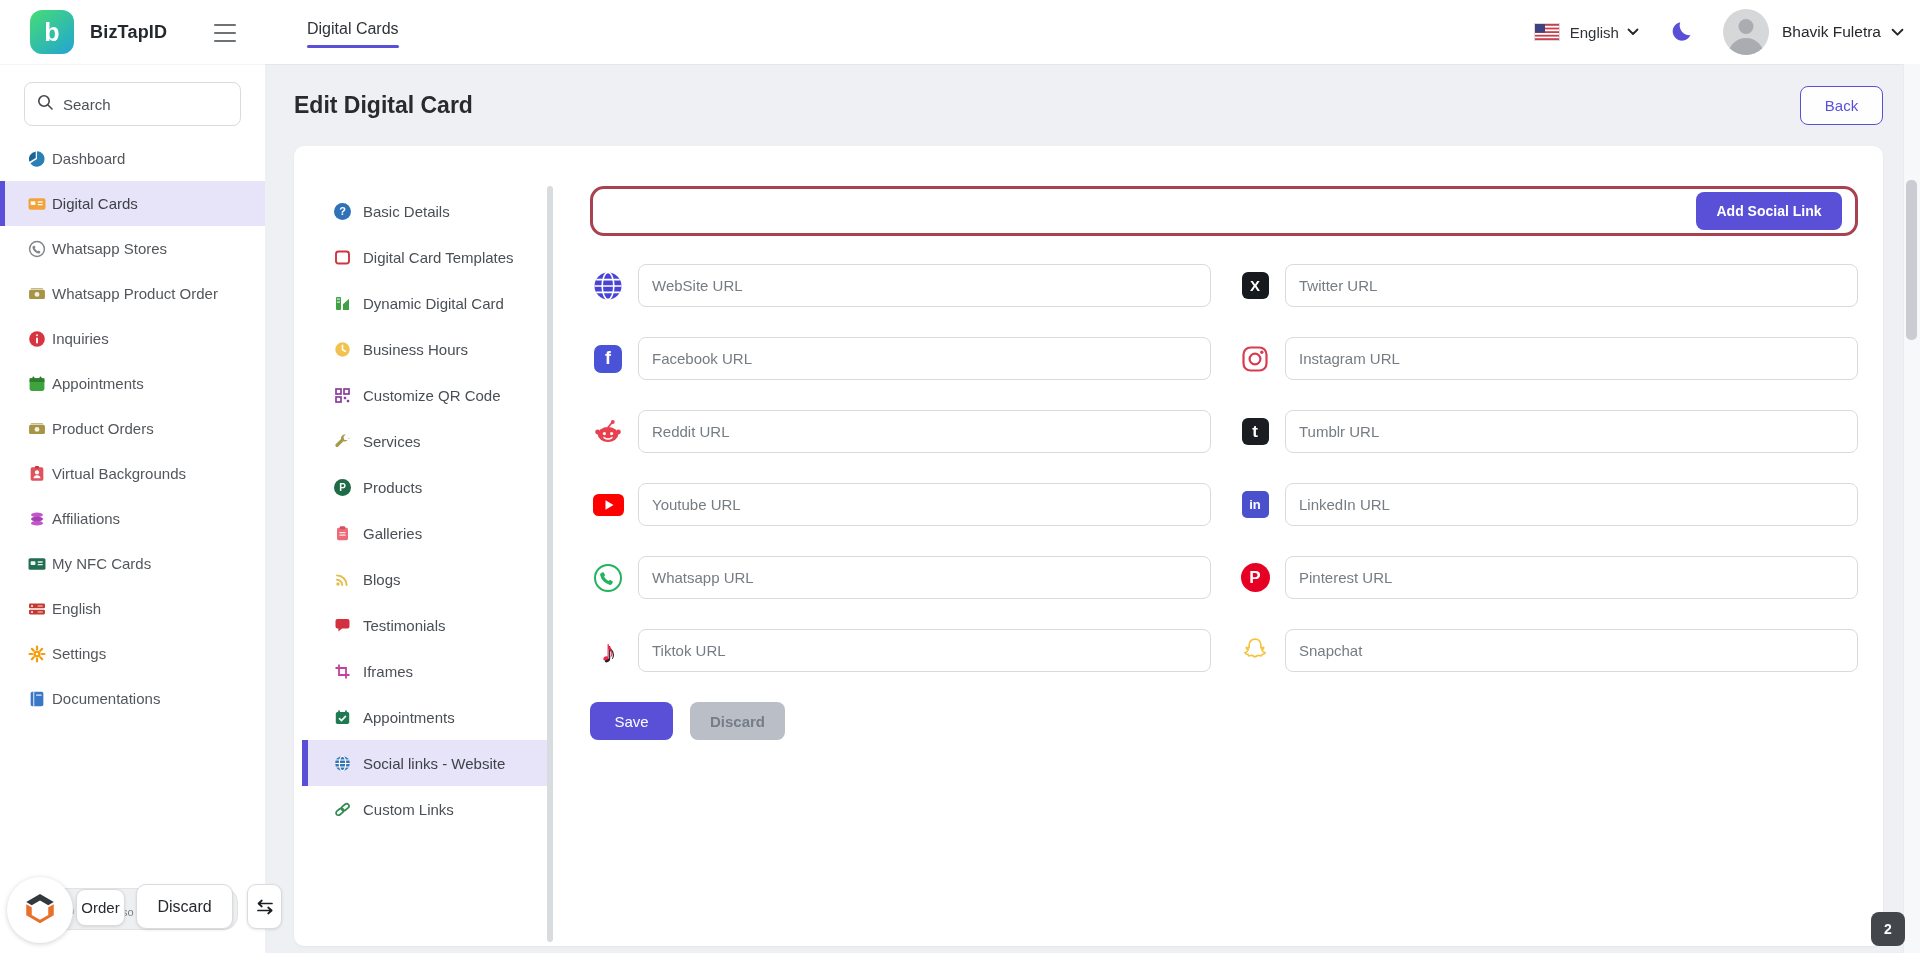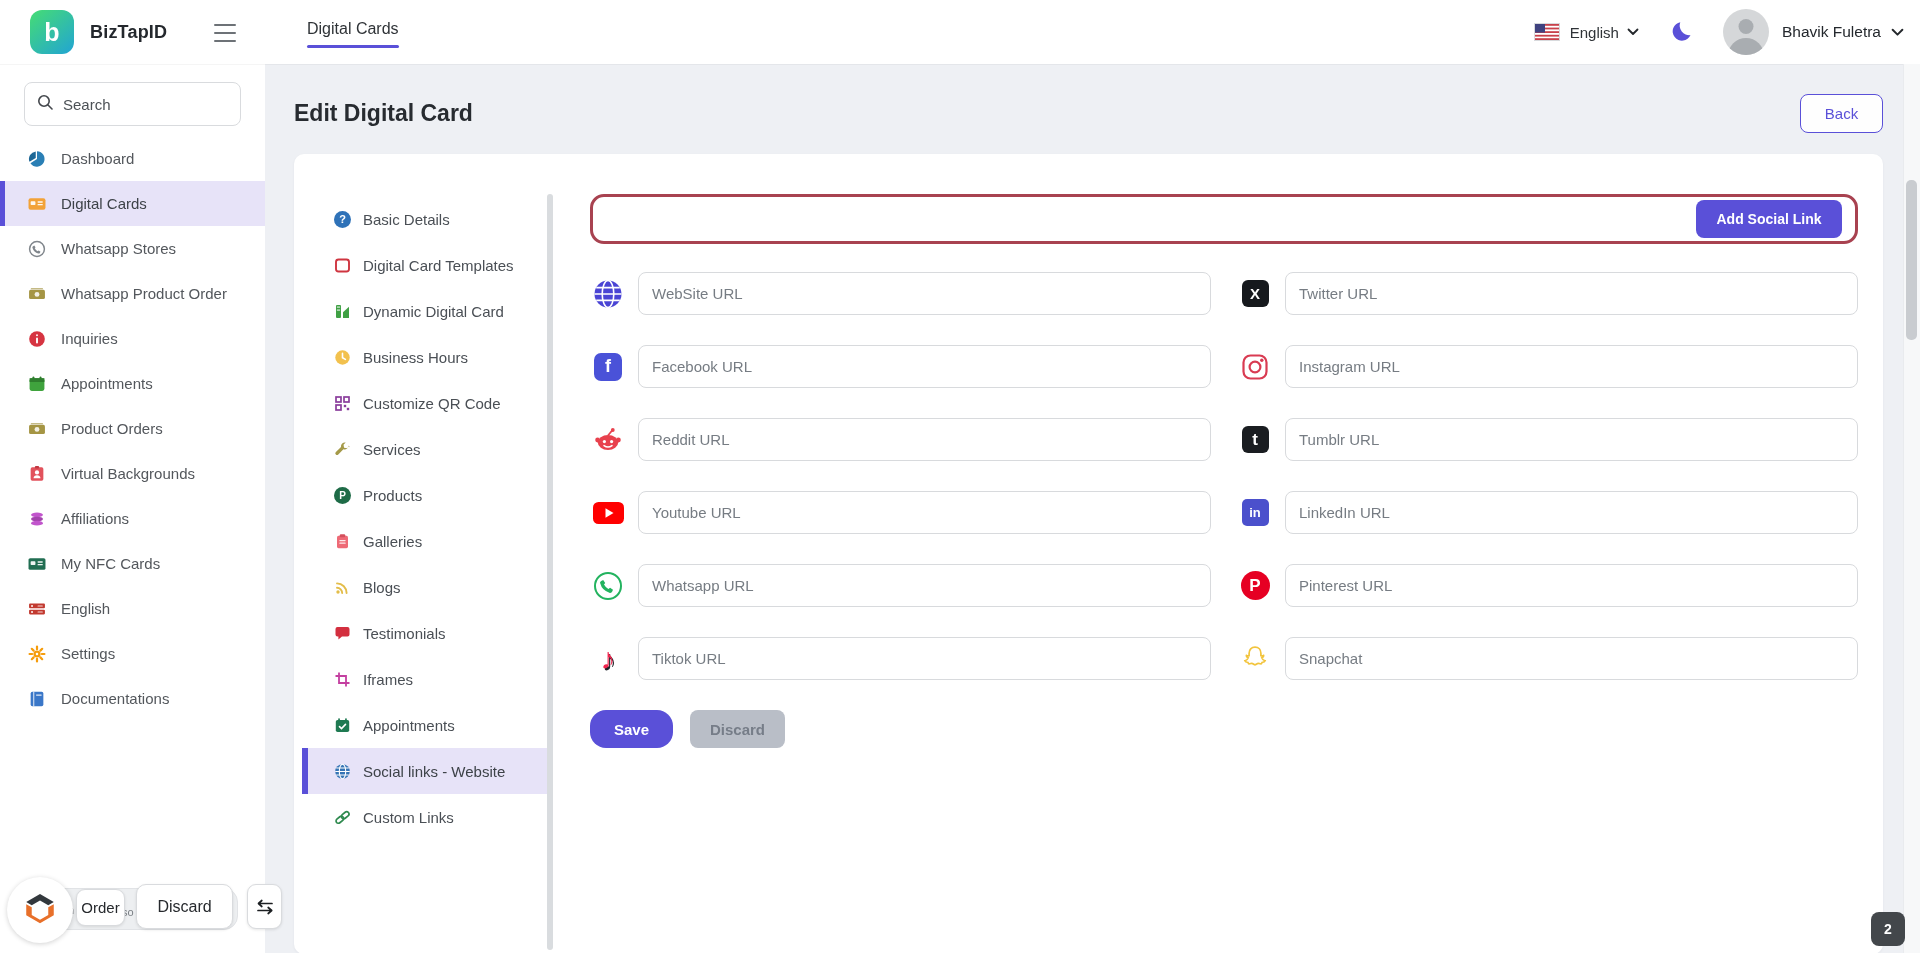--- a/index.html
+++ b/index.html
@@ -23,27 +23,27 @@
   .chev{line-height:0}
   .moon{margin-left:30px;line-height:0;background:none;border:none}
   .avatar{margin-left:30px;width:46px;height:46px;border-radius:50%;background:#d5d7d9;overflow:hidden;flex-shrink:0}
   .uname{font-size:15.5px;color:#24282d;margin:0 10px 0 13px}
 
   
   .sidebar{position:absolute;top:64px;left:0;width:265px;height:889px;background:#fff;z-index:5}
   .search{margin:18px 24px 10px;height:44px;border:1px solid #d9dbde;border-radius:8px;display:flex;align-items:center;padding:0 12px;gap:9px;background:#fff}
   .search input{border:none;outline:none;font-size:15px;color:#3c4045;width:100%}
   .search input::placeholder{color:#4c5156}
-  .side-item{height:45px;display:flex;align-items:center;gap:15px;padding-left:28px;font-size:15px;color:#53575c;cursor:pointer}
+  .side-item{height:45px;display:flex;align-items:center;gap:6px;padding-left:28px;font-size:15px;color:#53575c;cursor:pointer}
   .side-item.active{background:#e7e3f8;border-left:5px solid #5a50d8;padding-left:23px;color:#3d4248}
   .sico{width:18px;height:18px;display:flex;align-items:center;justify-content:center;flex-shrink:0}
 
   
   .main{position:absolute;left:265px;top:64px;width:1655px;height:889px}
-  .titlerow{display:flex;align-items:center;justify-content:space-between;padding:30px 37px 0 29px}
+  .titlerow{display:flex;align-items:center;justify-content:space-between;padding:22px 37px 0 29px}
   .ptitle{font-size:23px;font-weight:700;color:#272b30}
   .backbtn{width:83px;height:39px;border:1px solid #5a50d8;border-radius:8px;background:#fefefe;color:#5a50d8;font-size:15px}
 
   .card{margin:21px 37px 0 29px;background:#fff;border-radius:10px;height:800px;display:flex;box-shadow:0 1px 3px rgba(25,25,60,.05)}
   .cnav{width:253px;padding-top:42px;flex-shrink:0}
   .cnav-item{height:46px;display:flex;align-items:center;gap:12px;padding-left:40px;font-size:15px;color:#4a4f55;cursor:pointer}
   .cnav-item.active{background:#e7e3f8;border-left:6px solid #5a50d8;margin-left:8px;padding-left:26px;color:#3d4248}
   .nico{width:17px;height:17px;display:flex;align-items:center;justify-content:center;flex-shrink:0}
   .cscroll{width:6px;background:#d9dcdf;border-radius:3px;margin-top:40px;height:756px;flex-shrink:0}
 
@@ -55,21 +55,21 @@
 
   .sgrid{display:grid;grid-template-columns:1fr 1fr;column-gap:26px;row-gap:30px;margin-top:28px}
   .sfield{display:flex;align-items:center;gap:12px;height:43px}
   .sic{width:36px;display:flex;align-items:center;justify-content:center;flex-shrink:0}
   .sfield input{flex:1;height:43px;border:1px solid #d8dadd;border-radius:8px;padding:0 13px;font-size:15px;color:#3c4045;outline:none;min-width:0}
   .sfield input::placeholder{color:#767c83}
   .bic{display:flex;align-items:center;justify-content:center;color:#fff;font-weight:700}
   .tiknote{font-size:30px;line-height:28px;color:#f0254e;text-shadow:1.5px 1.5px 0 #20232a;font-weight:700}
 
   .btnrow{display:flex;gap:17px;margin-top:30px}
-  .savebtn{width:83px;height:38px;background:#5a50d8;color:#fff;border:none;border-radius:16px;font-size:15px;font-weight:700}
+  .savebtn{width:83px;height:38px;background:#5a50d8;color:#fff;border:none;border-radius:8px;font-size:15px;font-weight:400}
   .discardbtn{width:95px;height:38px;background:#b9bec7;color:#767d88;border:none;border-radius:8px;font-size:15px;font-weight:600}
 
   
   .vtrack{position:absolute;right:0;top:64px;width:17px;height:889px;background:#f7f8f9;border-left:1px solid #e9ebee;z-index:7}
   .vthumb{position:absolute;right:3px;top:116px;width:11px;height:160px;background:#c9ccd0;border-radius:5px}
 
   
   .opill{position:absolute;left:18px;top:888px;width:220px;height:42px;background:#edeff1;border:1px solid #e1e3e6;border-radius:14px;z-index:8}
   .frag{position:absolute;font-size:11px;color:#7a7f84;z-index:9}
   .frag-n{left:68px;top:904px}

